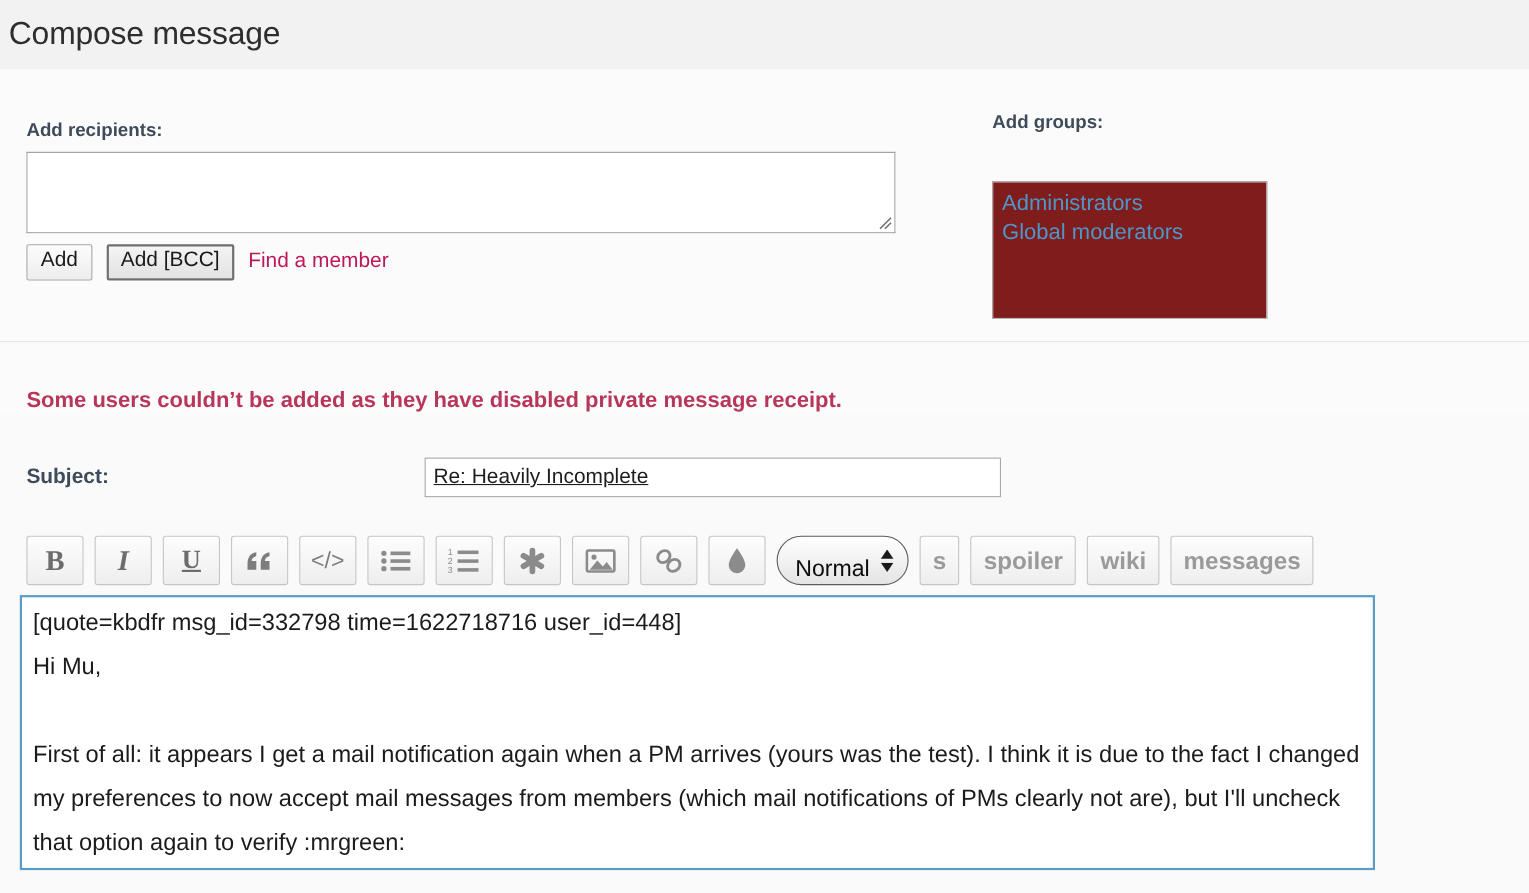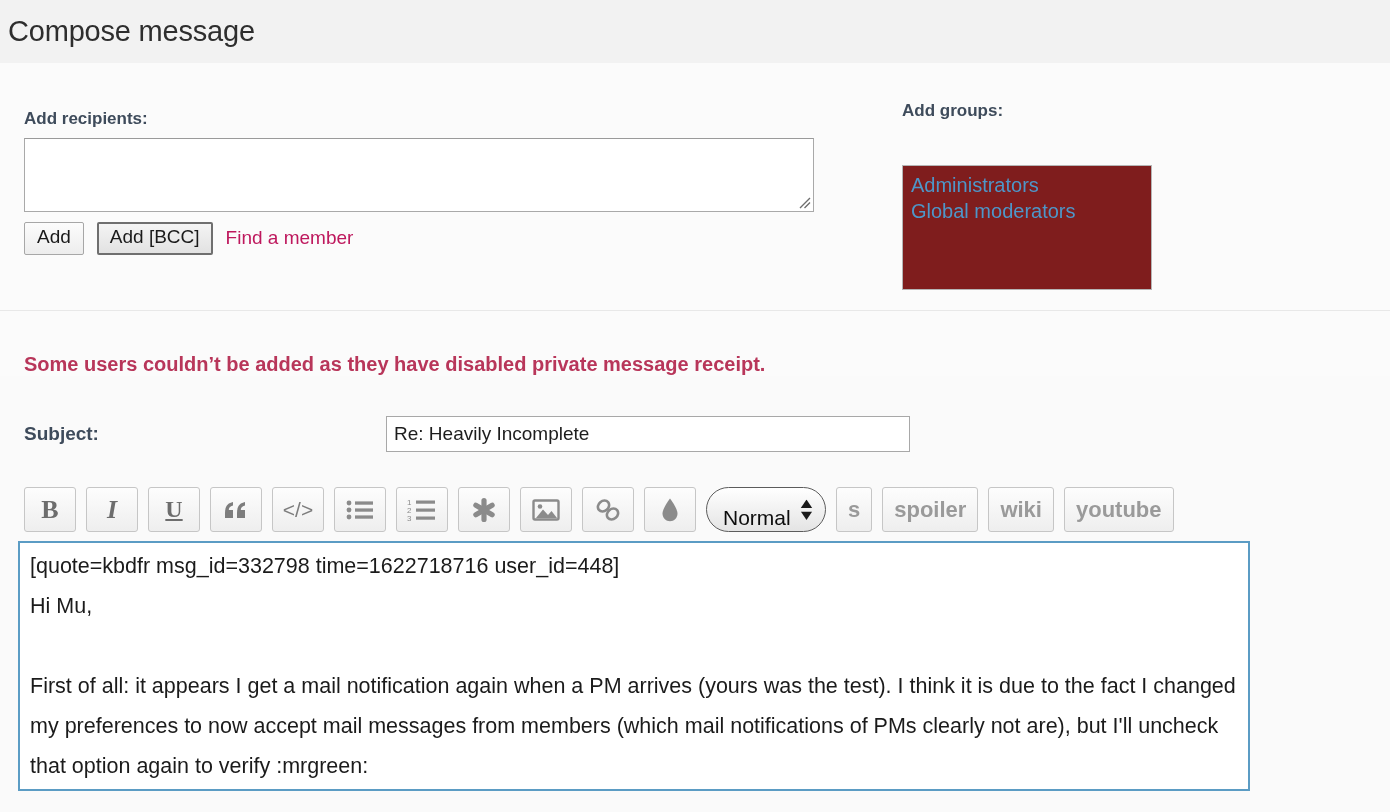--- a/index.html
+++ b/index.html
@@ -134,20 +134,21 @@
   }
   .subject-input {
     width: 524px;
     height: 36px;
     font-family: "Liberation Sans", sans-serif;
     font-size: 19px;
     color: #1d1d1d;
     background: #fff;
     border: 1px solid #a8a8a8;
     padding: 2px 7px;
+    text-decoration: underline;
   }
 
   
   .toolbar {
     display: flex;
     align-items: center;
     gap: 10px;
     padding: 0 24px;
     margin-top: 35px;
   }
@@ -352,21 +353,21 @@
         </svg>
       <svg width="13" height="9" viewBox="0 0 13 9">
           <path d="M6.5 8.4 L12.2 0 L0.8 0 Z" fill="#1a1a1a"></path>
         </svg>
     </span>
   </span>
 
   <button class="tb-btn text-btn">s</button>
   <button class="tb-btn text-btn">spoiler</button>
   <button class="tb-btn text-btn">wiki</button>
-  <button class="tb-btn text-btn">youtube</button>
+  <button class="tb-btn text-btn">messages</button>
 </div>
 
 <div class="editor-wrap">
   <textarea class="editor" style="">[quote=kbdfr msg_id=332798 time=1622718716 user_id=448]
 Hi Mu,
 
 First of all: it appears I get a mail notification again when a PM arrives (yours was the test). I think it is due to the fact I changed my preferences to now accept mail messages from members (which mail notifications of PMs clearly not are), but I'll uncheck that option again to verify :mrgreen:</textarea>
 </div>
 
 </body></html>

